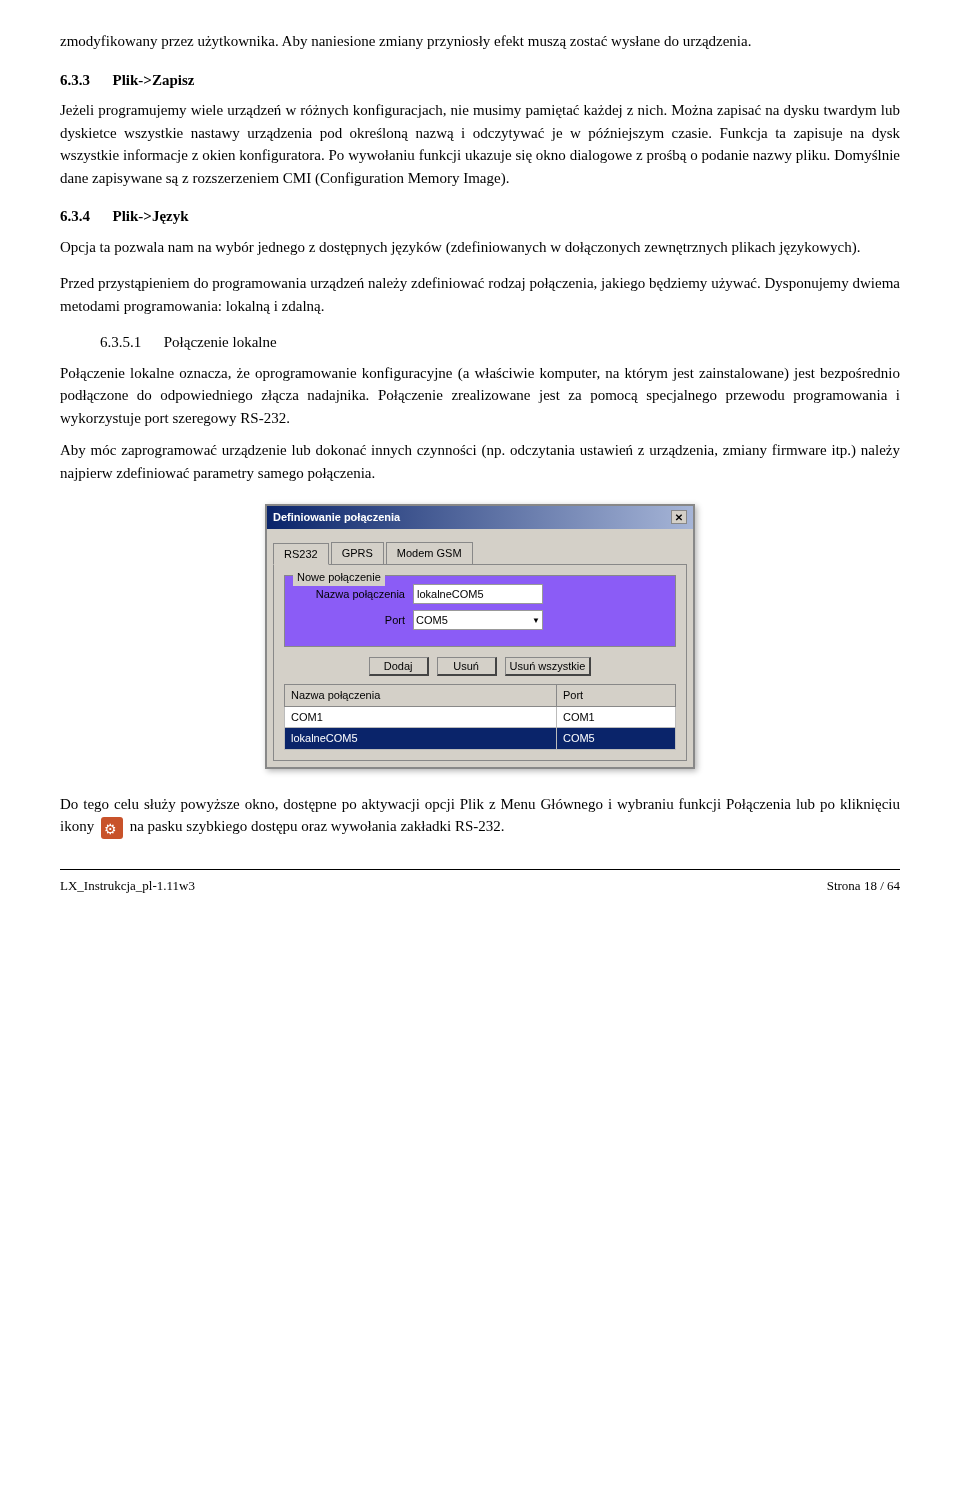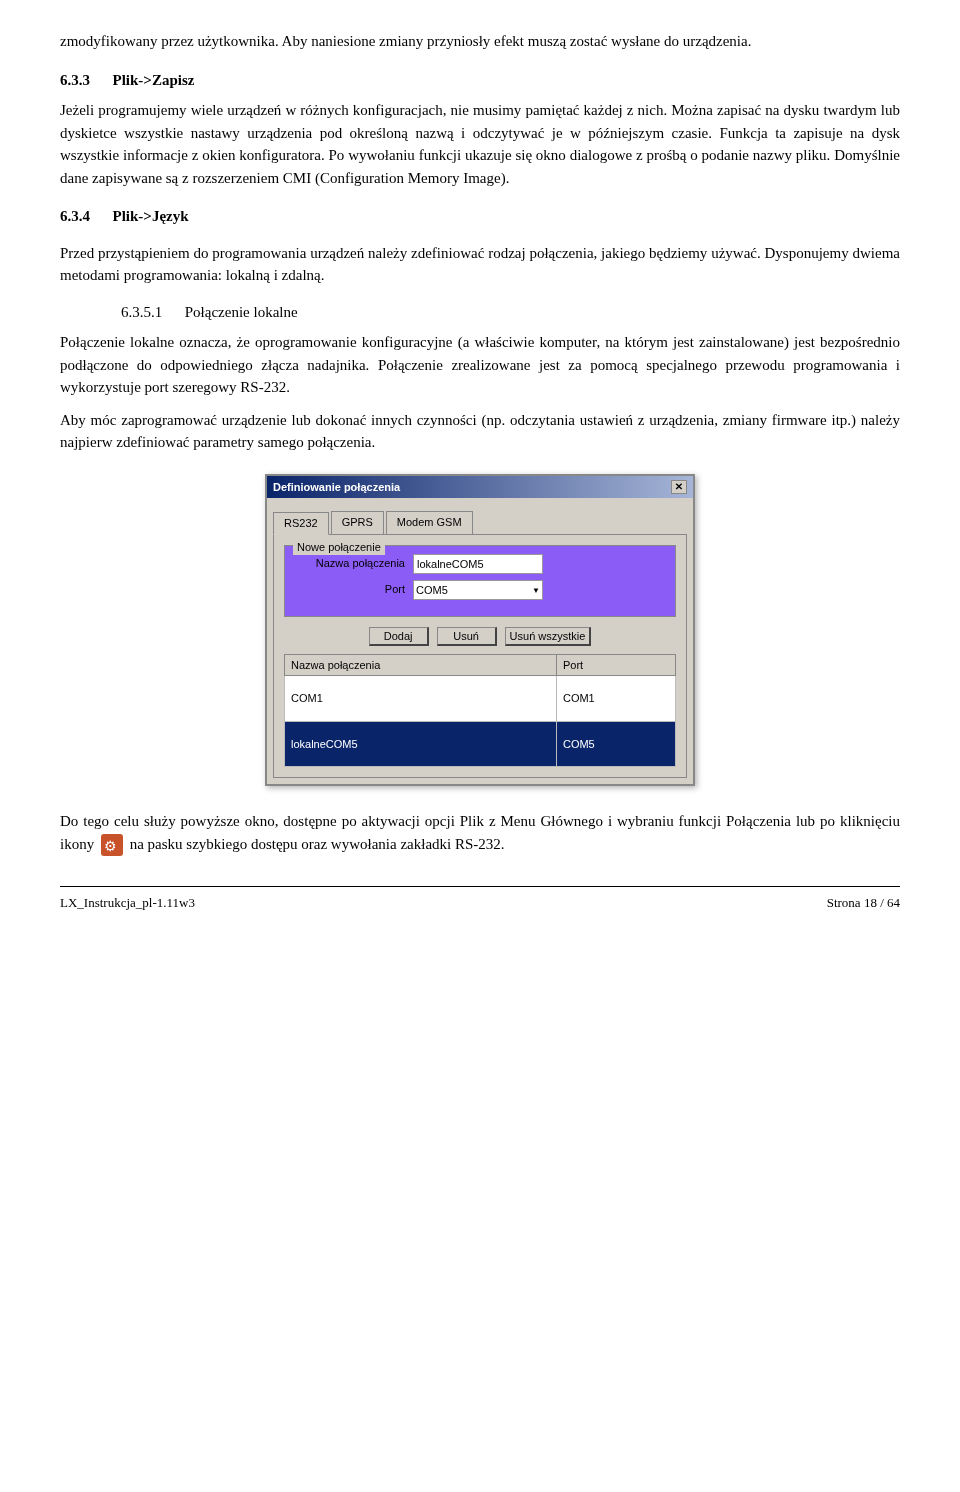--- a/index.html
+++ b/index.html
@@ -26,21 +26,21 @@
       margin-bottom: 8px;
       margin-top: 16px;
     }
     .section-title {
       font-weight: bold;
     }
     .section-block {
       margin-bottom: 14px;
     }
     .subsection-heading {
-      margin-left: 61px;
+      margin-left: 40px;
       margin-top: 14px;
       margin-bottom: 8px;
       font-size: 15px;
     }
     
     .dialog-container {
       display: flex;
       justify-content: center;
       margin: 20px 0 24px 0;
     }
@@ -185,21 +185,21 @@
     .dialog-table th {
       background: #d4d0c8;
       border: 1px solid #888;
       padding: 2px 6px;
       font-size: 11px;
       text-align: left;
       font-weight: normal;
     }
     .dialog-table td {
       border: 1px solid #bbb;
-      padding: 14px 6px;
+      padding: 2px 6px;
       font-size: 11px;
       background: #fff;
     }
     .dialog-table tr.selected td {
       background: #0a246a;
       color: #fff;
     }
     .footer {
       display: flex;
       justify-content: space-between;
@@ -243,20 +243,21 @@
     </p>
     <p>Jeżeli programujemy wiele urządzeń w różnych konfiguracjach, nie musimy pamiętać każdej z nich. Można zapisać na dysku twardym lub dyskietce wszystkie nastawy urządzenia pod określoną nazwą i odczytywać je w późniejszym czasie. Funkcja ta zapisuje na dysk wszystkie informacje z okien konfiguratora. Po wywołaniu funkcji ukazuje się okno dialogowe z prośbą o podanie nazwy pliku.  Domyślnie dane zapisywane są  z rozszerzeniem CMI (Configuration Memory Image).</p>
   </div>
 
   <div class="section-block">
     <p class="section-heading">
       <span>6.3.4</span>
       &nbsp;&nbsp;&nbsp;&nbsp;
       <span class="section-title">Plik-&gt;Język</span>
     </p>
+    <p>Opcja ta pozwala nam na wybór jednego z dostępnych języków (zdefiniowanych w dołączonych zewnętrznych plikach językowych).</p>
   </div>
 
   <div class="section-block">
     <p>Przed przystąpieniem do programowania urządzeń należy zdefiniować rodzaj połączenia, jakiego będziemy używać.  Dysponujemy dwiema metodami programowania: lokalną i zdalną.</p>
   </div>
 
   <div class="section-block">
     <p class="subsection-heading">
       <span>6.3.5.1</span>
       &nbsp;&nbsp;&nbsp;&nbsp;

